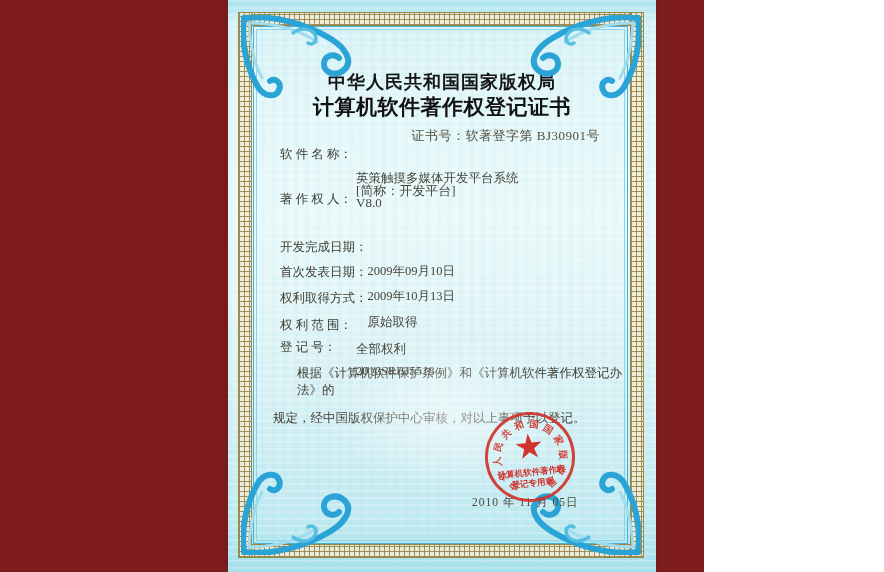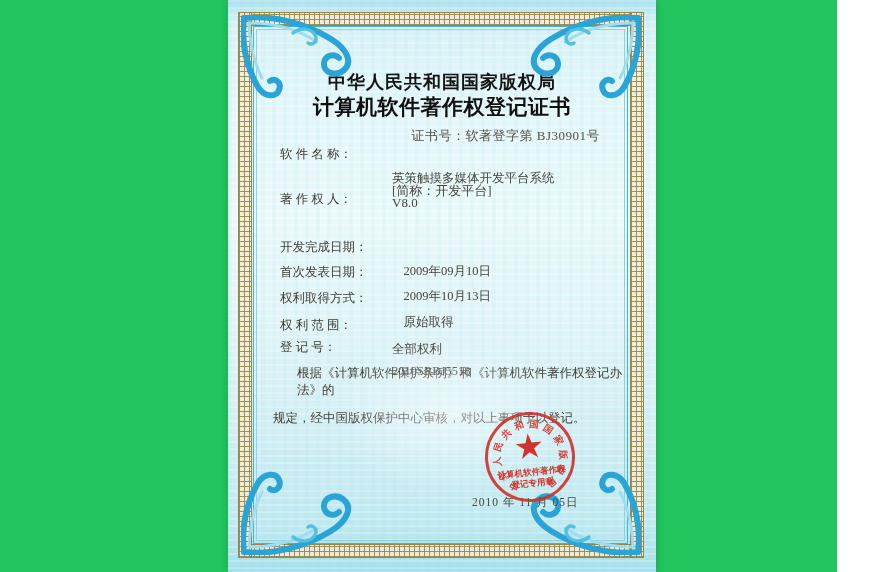--- a/index.html
+++ b/index.html
@@ -1,16 +1,16 @@
 <!DOCTYPE html>
 <html style="--seal-red: #d0342c; --gold: #97864a;"><head>
 <meta charset="utf-8">
 <style>
   html,body{margin:0;padding:0;background:#ffffff;}
-  .stage{position:relative;width:837px;height:572px;background:#22c55e;overflow:hidden;
+  .stage{position:relative;width:704px;height:572px;background:#7f1d1d;overflow:hidden;
          font-family:"Liberation Serif","DejaVu Serif",serif;}
   .paper{position:absolute;left:228px;top:0;width:428px;height:572px;
          background:linear-gradient(180deg,#a9e2ee 0%,#d7f2f6 4%,#e4f7f9 18%,#eaf9fa 38%,#e2f5f7 55%,#d3eff4 75%,#bfe9f0 92%,#a5e0ec 100%);
          box-shadow:0 0 8px rgba(0,0,0,.18);}
   .paper::before{content:"";position:absolute;inset:0;pointer-events:none;
          background:repeating-linear-gradient(180deg,rgba(255,255,255,.22) 0 2px,rgba(255,255,255,0) 2px 7px),
                     repeating-linear-gradient(90deg,rgba(150,220,235,.10) 0 4px,rgba(150,220,235,0) 4px 11px);}
   .paper::after{content:"";position:absolute;left:90px;top:330px;width:260px;height:170px;pointer-events:none;
          background:radial-gradient(ellipse at center,rgba(255,255,255,.5) 0%,rgba(255,255,255,0) 65%);}
 
@@ -35,21 +35,21 @@
   .corner.br{right:15px;bottom:17px;transform:scale(-1,-1);}
 
   
   .t-org{position:absolute;left:0;right:0;top:70px;text-align:center;color:#141414;
          font-family:"Liberation Sans","DejaVu Sans",sans-serif;font-weight:700;font-size:18px;letter-spacing:1px;}
   .t-cert{position:absolute;left:0;right:0;top:93px;text-align:center;color:#101010;
          font-family:"Liberation Sans","DejaVu Sans",sans-serif;font-weight:700;font-size:21px;letter-spacing:0.5px;}
   .t-certno{position:absolute;right:56px;top:127px;font-size:13px;color:#54503f;letter-spacing:0.5px;}
 
   .row{position:absolute;left:52px;right:24px;display:flex;align-items:flex-start;
-       font-size:12.5px;color:#46443a;line-height:14px;gap:36px;}
+       font-size:12.5px;color:#46443a;line-height:14px;}
   .row .lbl{flex:0 0 76px;white-space:nowrap;color:#3e3c30;}
   .row .vals{margin-left:0;margin-top:24px;}
   .row .vals div{white-space:nowrap;}
   .row .vals .sub{font-size:13px;line-height:12px;}
   .r0{top:147px;} .r1{top:192px;flex-direction:column;} .r2{top:240px;} .r3{top:265px;}
   .r4{top:291px;} .r5{top:318px;} .r6{top:340px;}
 
   .statement{position:absolute;left:45px;top:365px;width:362px;font-size:12.5px;color:#3f3d31;}
   .statement .ln1{padding-left:24px;}
   .statement .ln2{margin-top:11px;}

